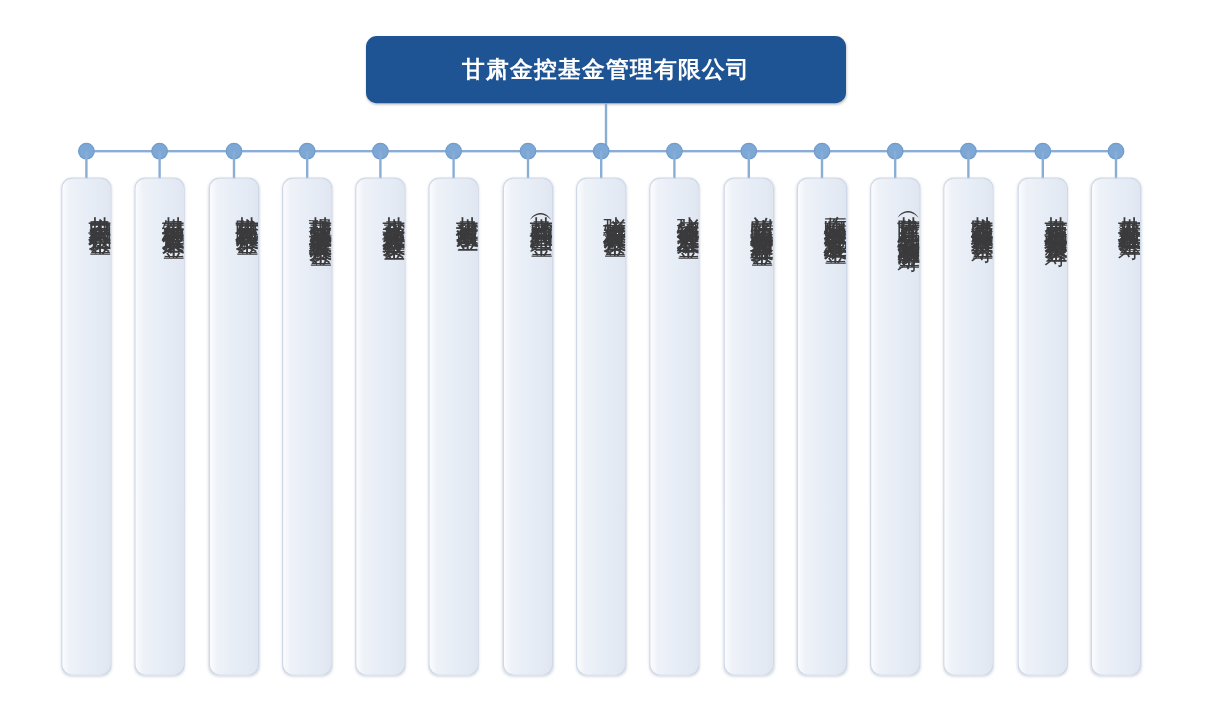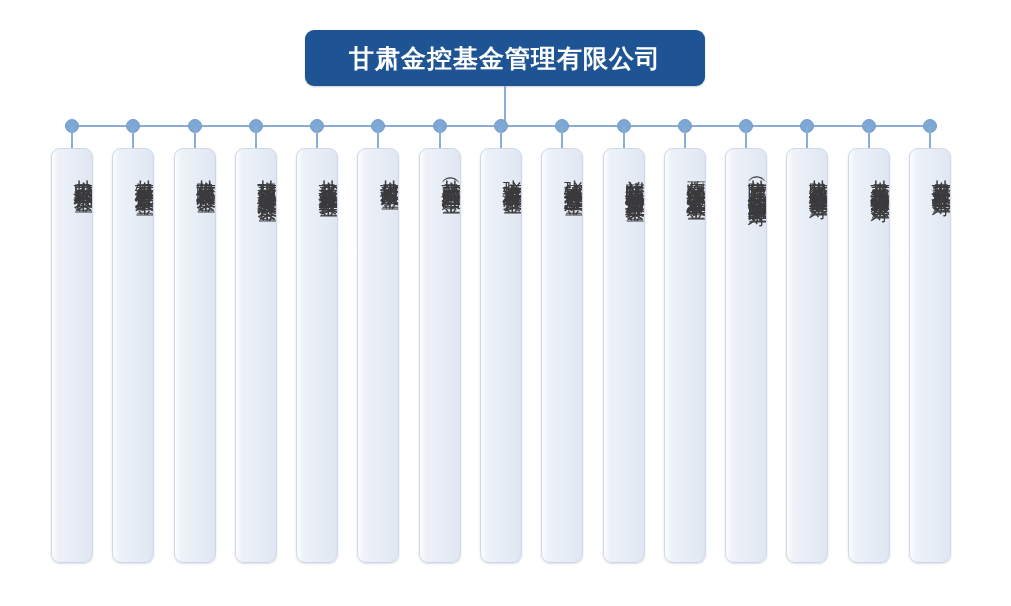--- a/index.html
+++ b/index.html
@@ -29,21 +29,21 @@
     height: 56px;
     border-radius: 9px;
     background: #1f5494;
     box-shadow: 0 1px 2px rgba(0,0,0,0.20);
     display: flex;
     align-items: center;
     justify-content: center;
   }
   .root-node-label {
     color: #ffffff;
-    font-size: 25px;
+    font-size: 19px;
     font-weight: bold;
     letter-spacing: 1px;
     line-height: 1;
     white-space: nowrap;
   }
 
   
   .trunk-line {
     position: absolute;
     left: 504px;

